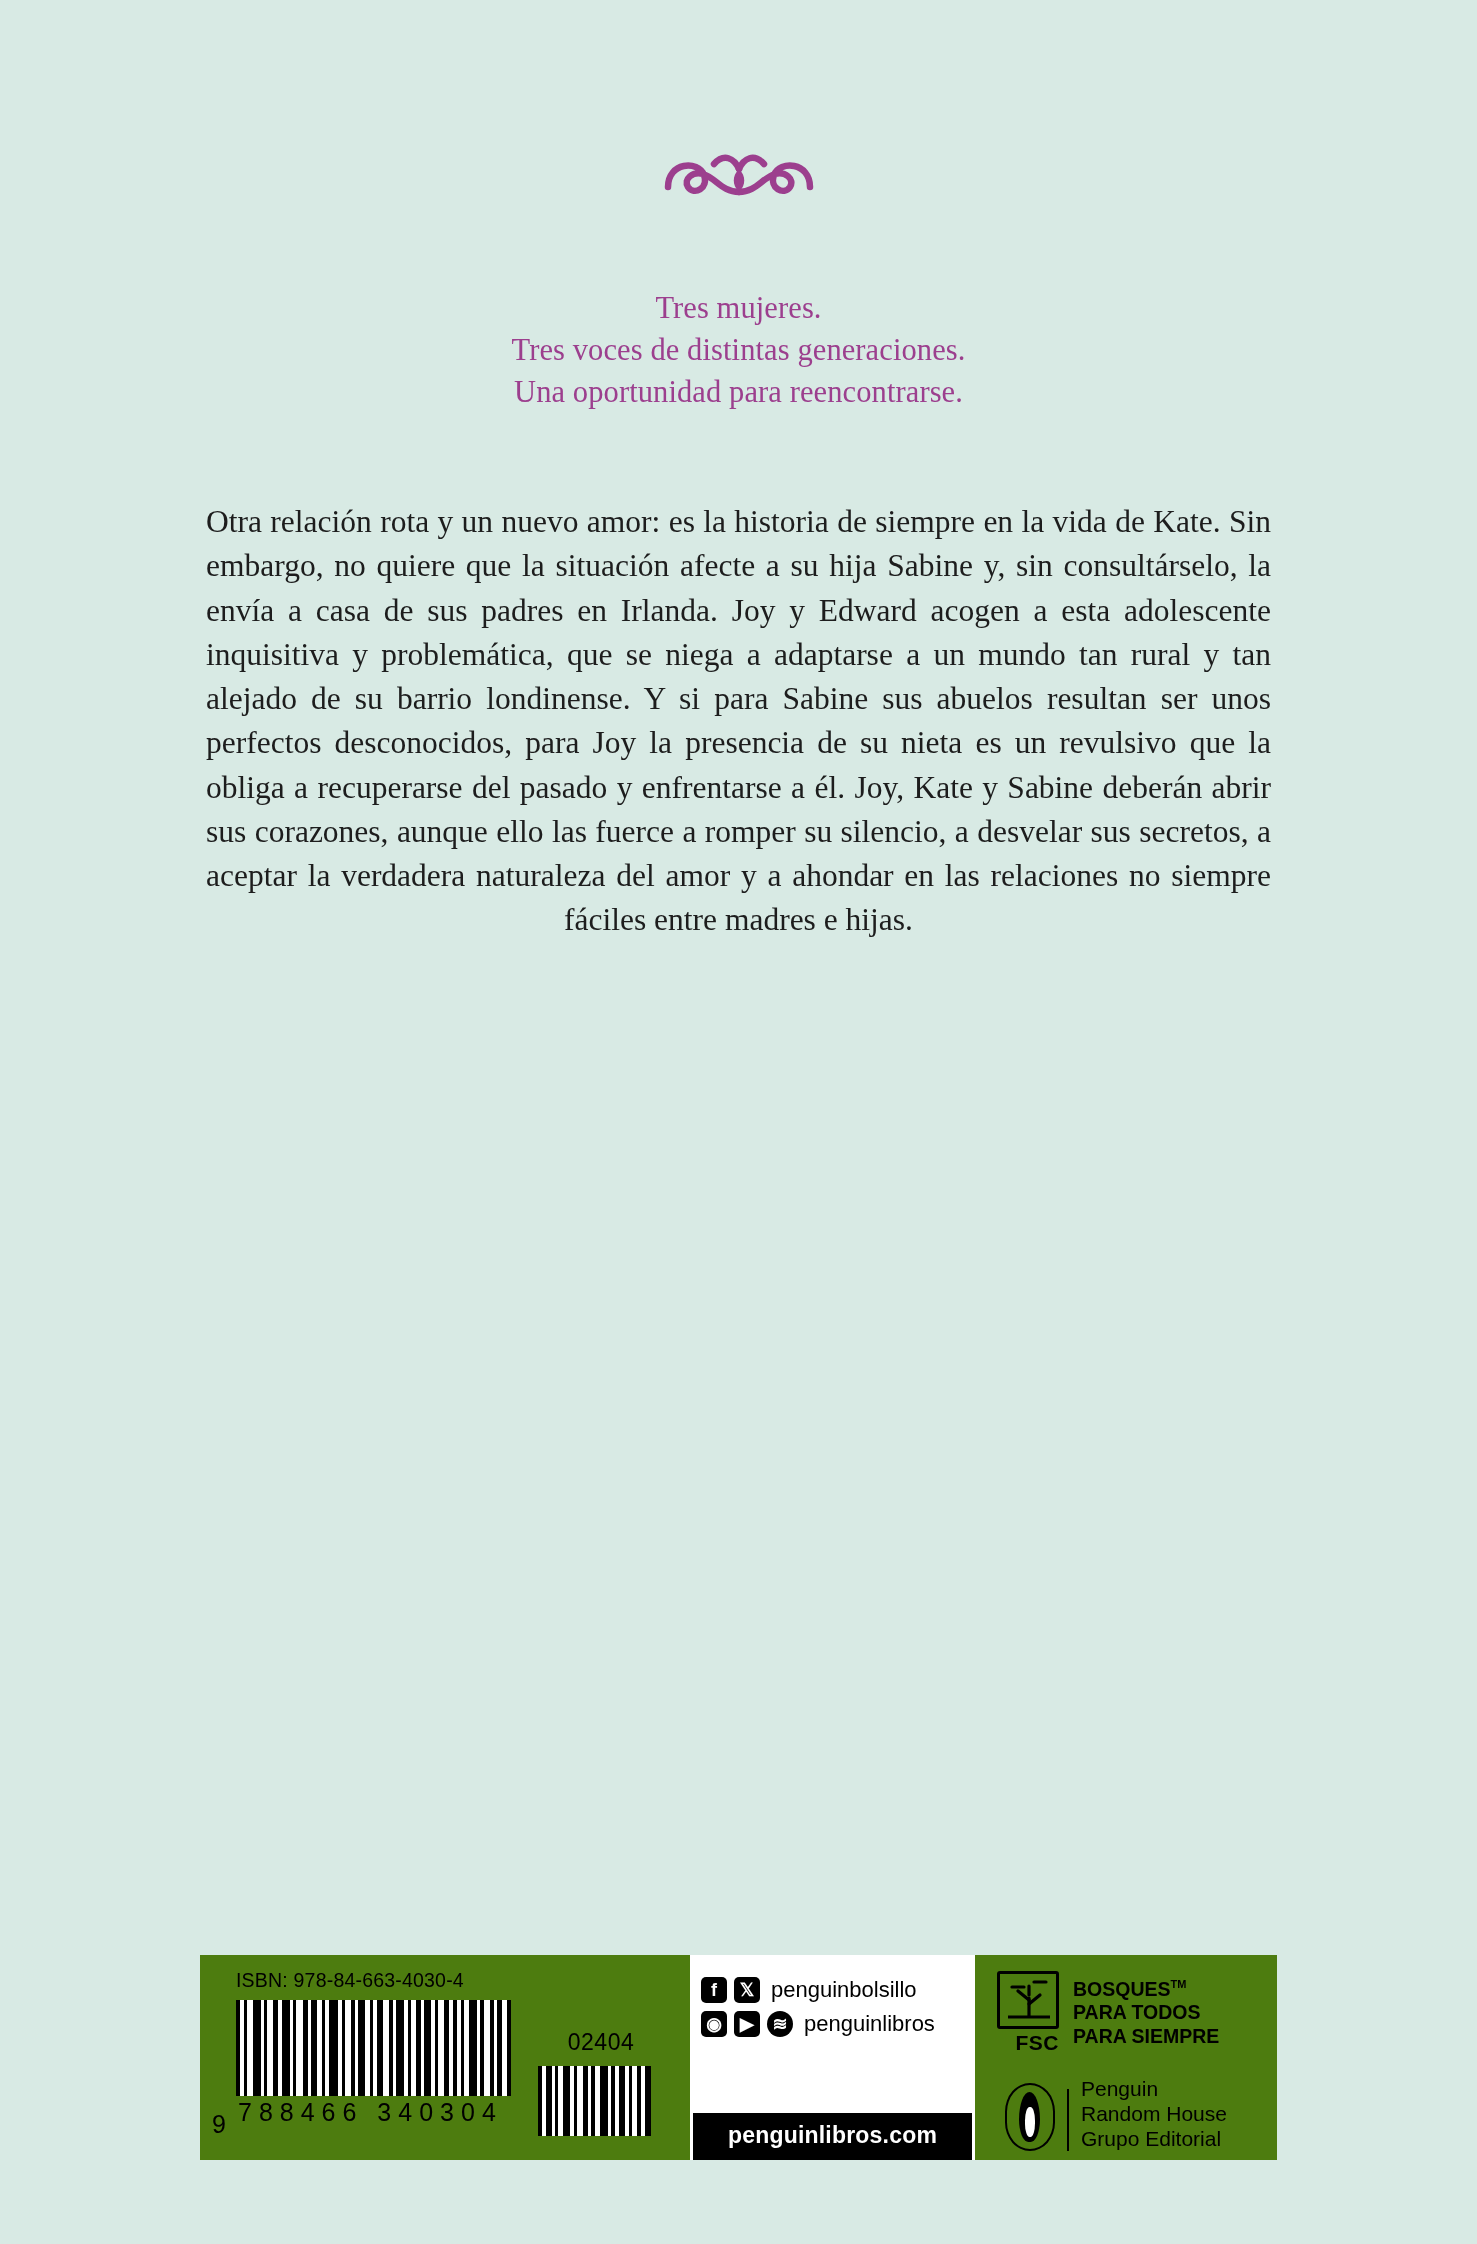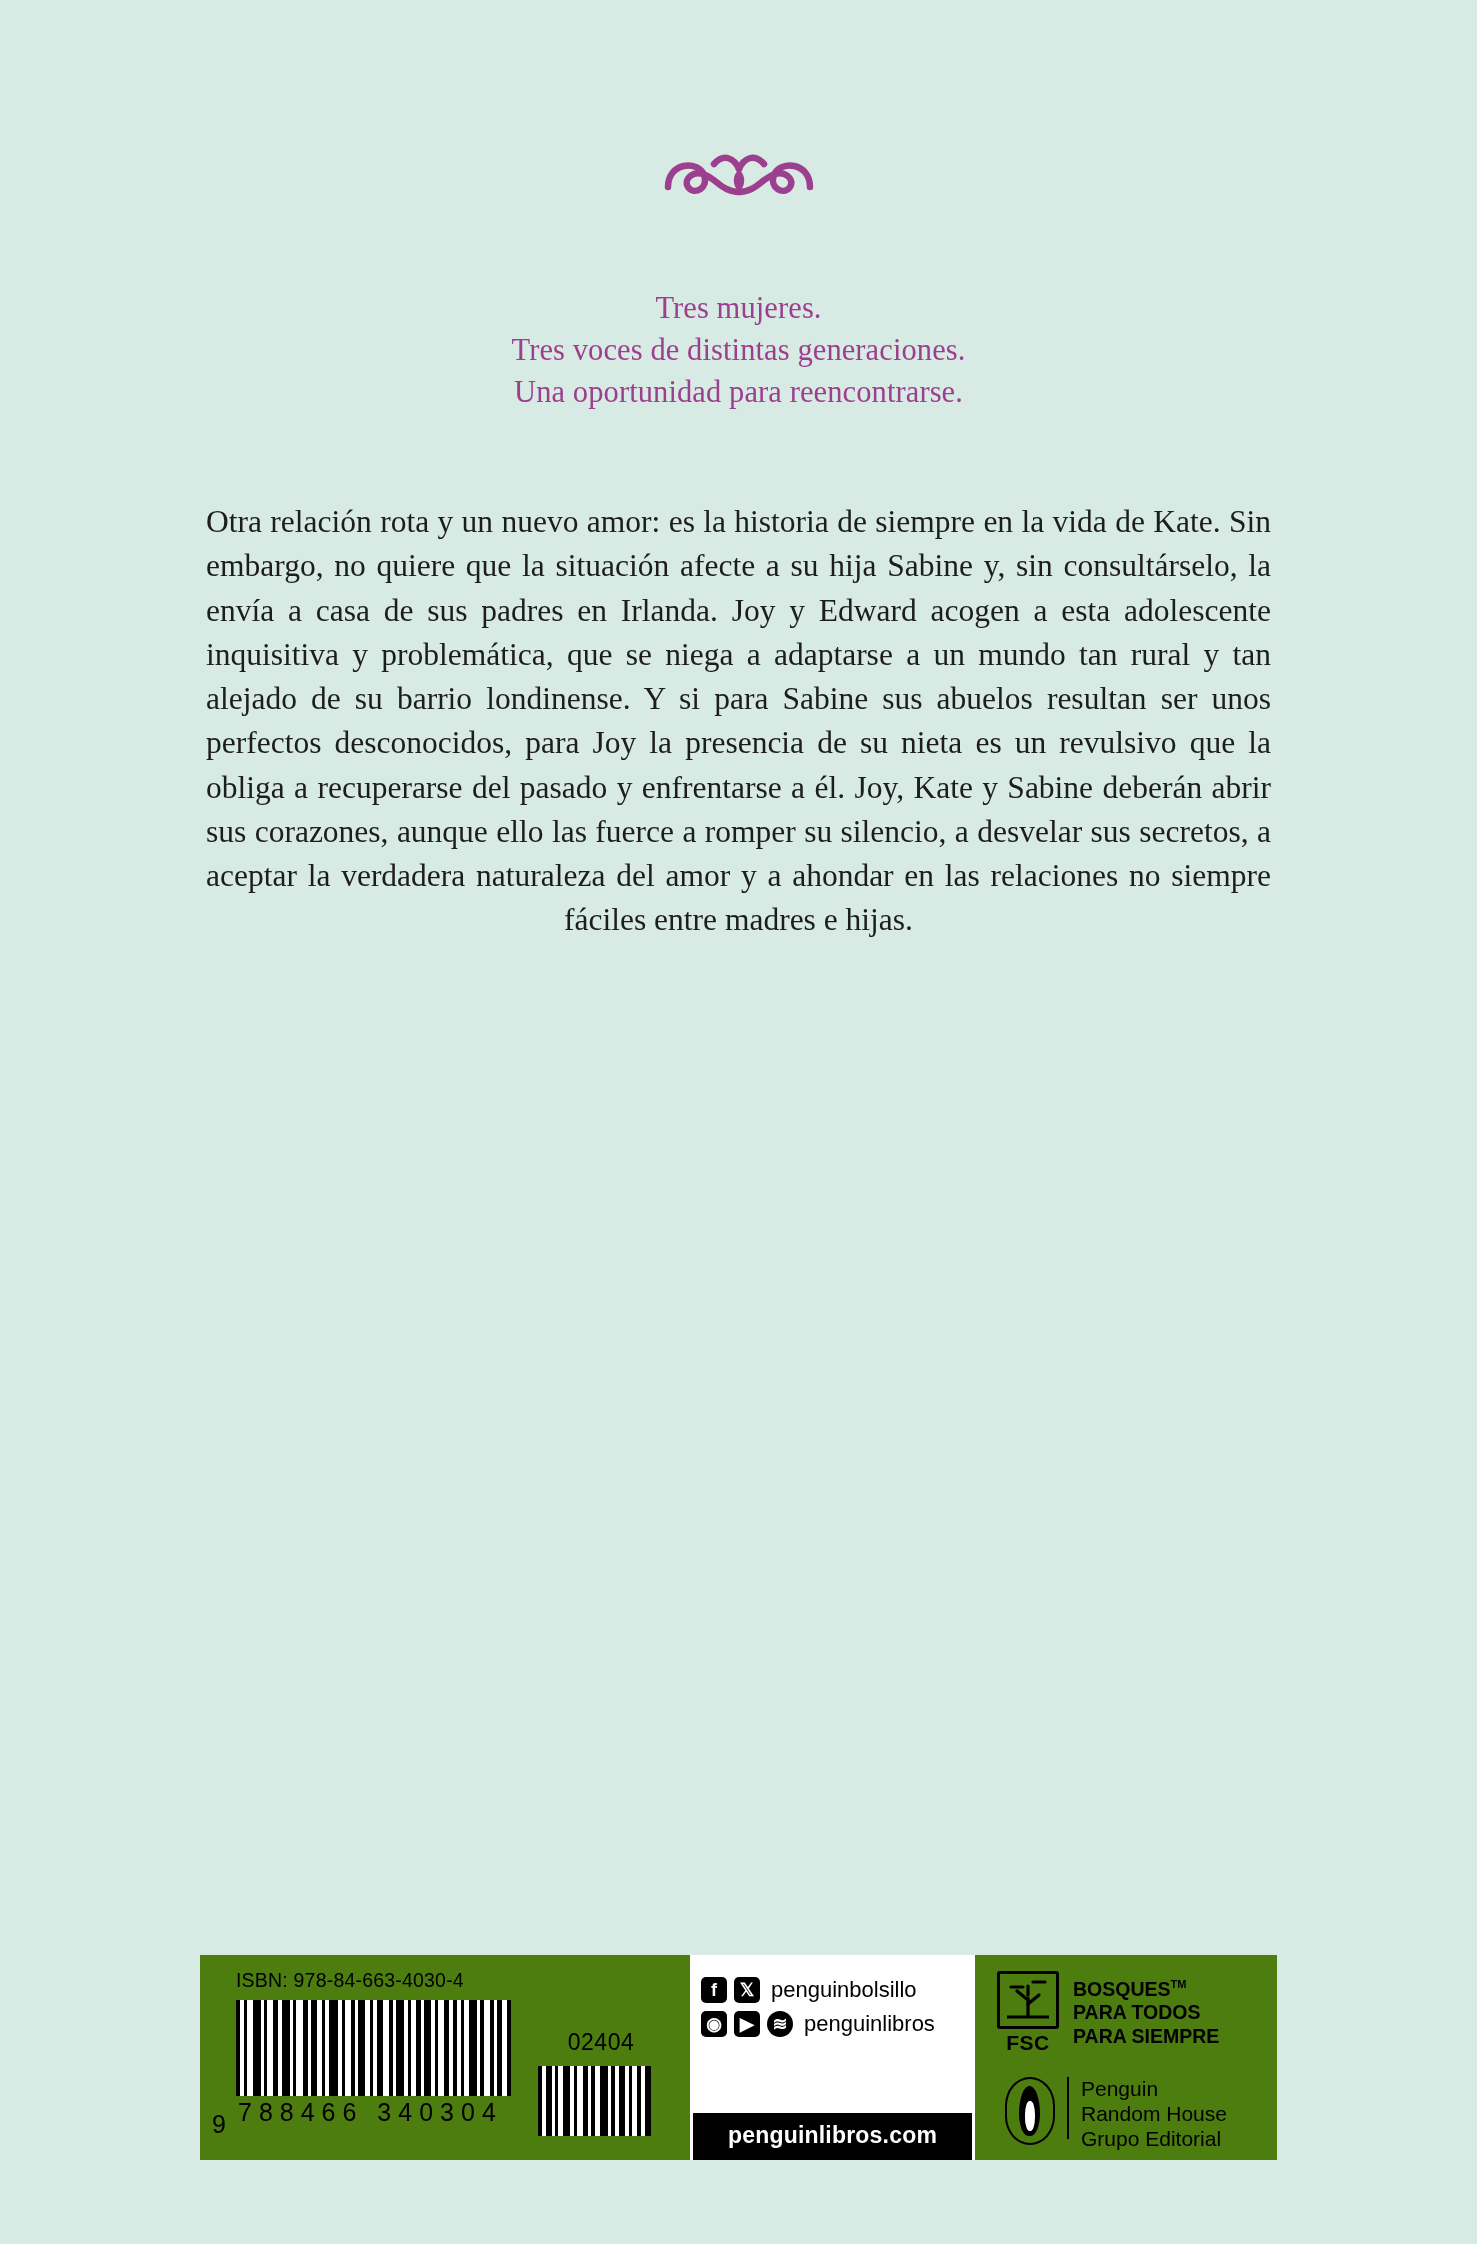--- a/index.html
+++ b/index.html
@@ -213,21 +213,21 @@
     box-sizing: border-box;
   }
   .fsc-row {
     display: flex;
     align-items: center;
     gap: 14px;
     padding: 16px 0 0 22px;
   }
   .fsc-logo {
     width: 62px;
-    text-align: center;
+    text-align: right;
     font-family: "Liberation Sans", sans-serif;
   }
   .fsc-logo .mark {
     border: 3px solid #000;
     border-radius: 3px;
     height: 52px;
     position: relative;
   }
   .fsc-logo .fscword {
     font-size: 21px;
@@ -238,21 +238,21 @@
   .fsc-claim {
     font-family: "Liberation Sans", sans-serif;
     font-weight: bold;
     font-size: 19.5px;
     line-height: 1.2;
     color: #000;
   }
   .fsc-claim .tm { font-size: 11px; vertical-align: super; margin-top: 21px; }
   .prh-row {
     display: flex;
-    align-items: flex-start;
+    align-items: flex-end;
     gap: 12px;
     padding: 8px 0 0 30px;
     margin-top: 14px;
   }
   .prh-sep {
     width: 2px;
     height: 62px;
     background: #000;
   }
   .prh-text {

